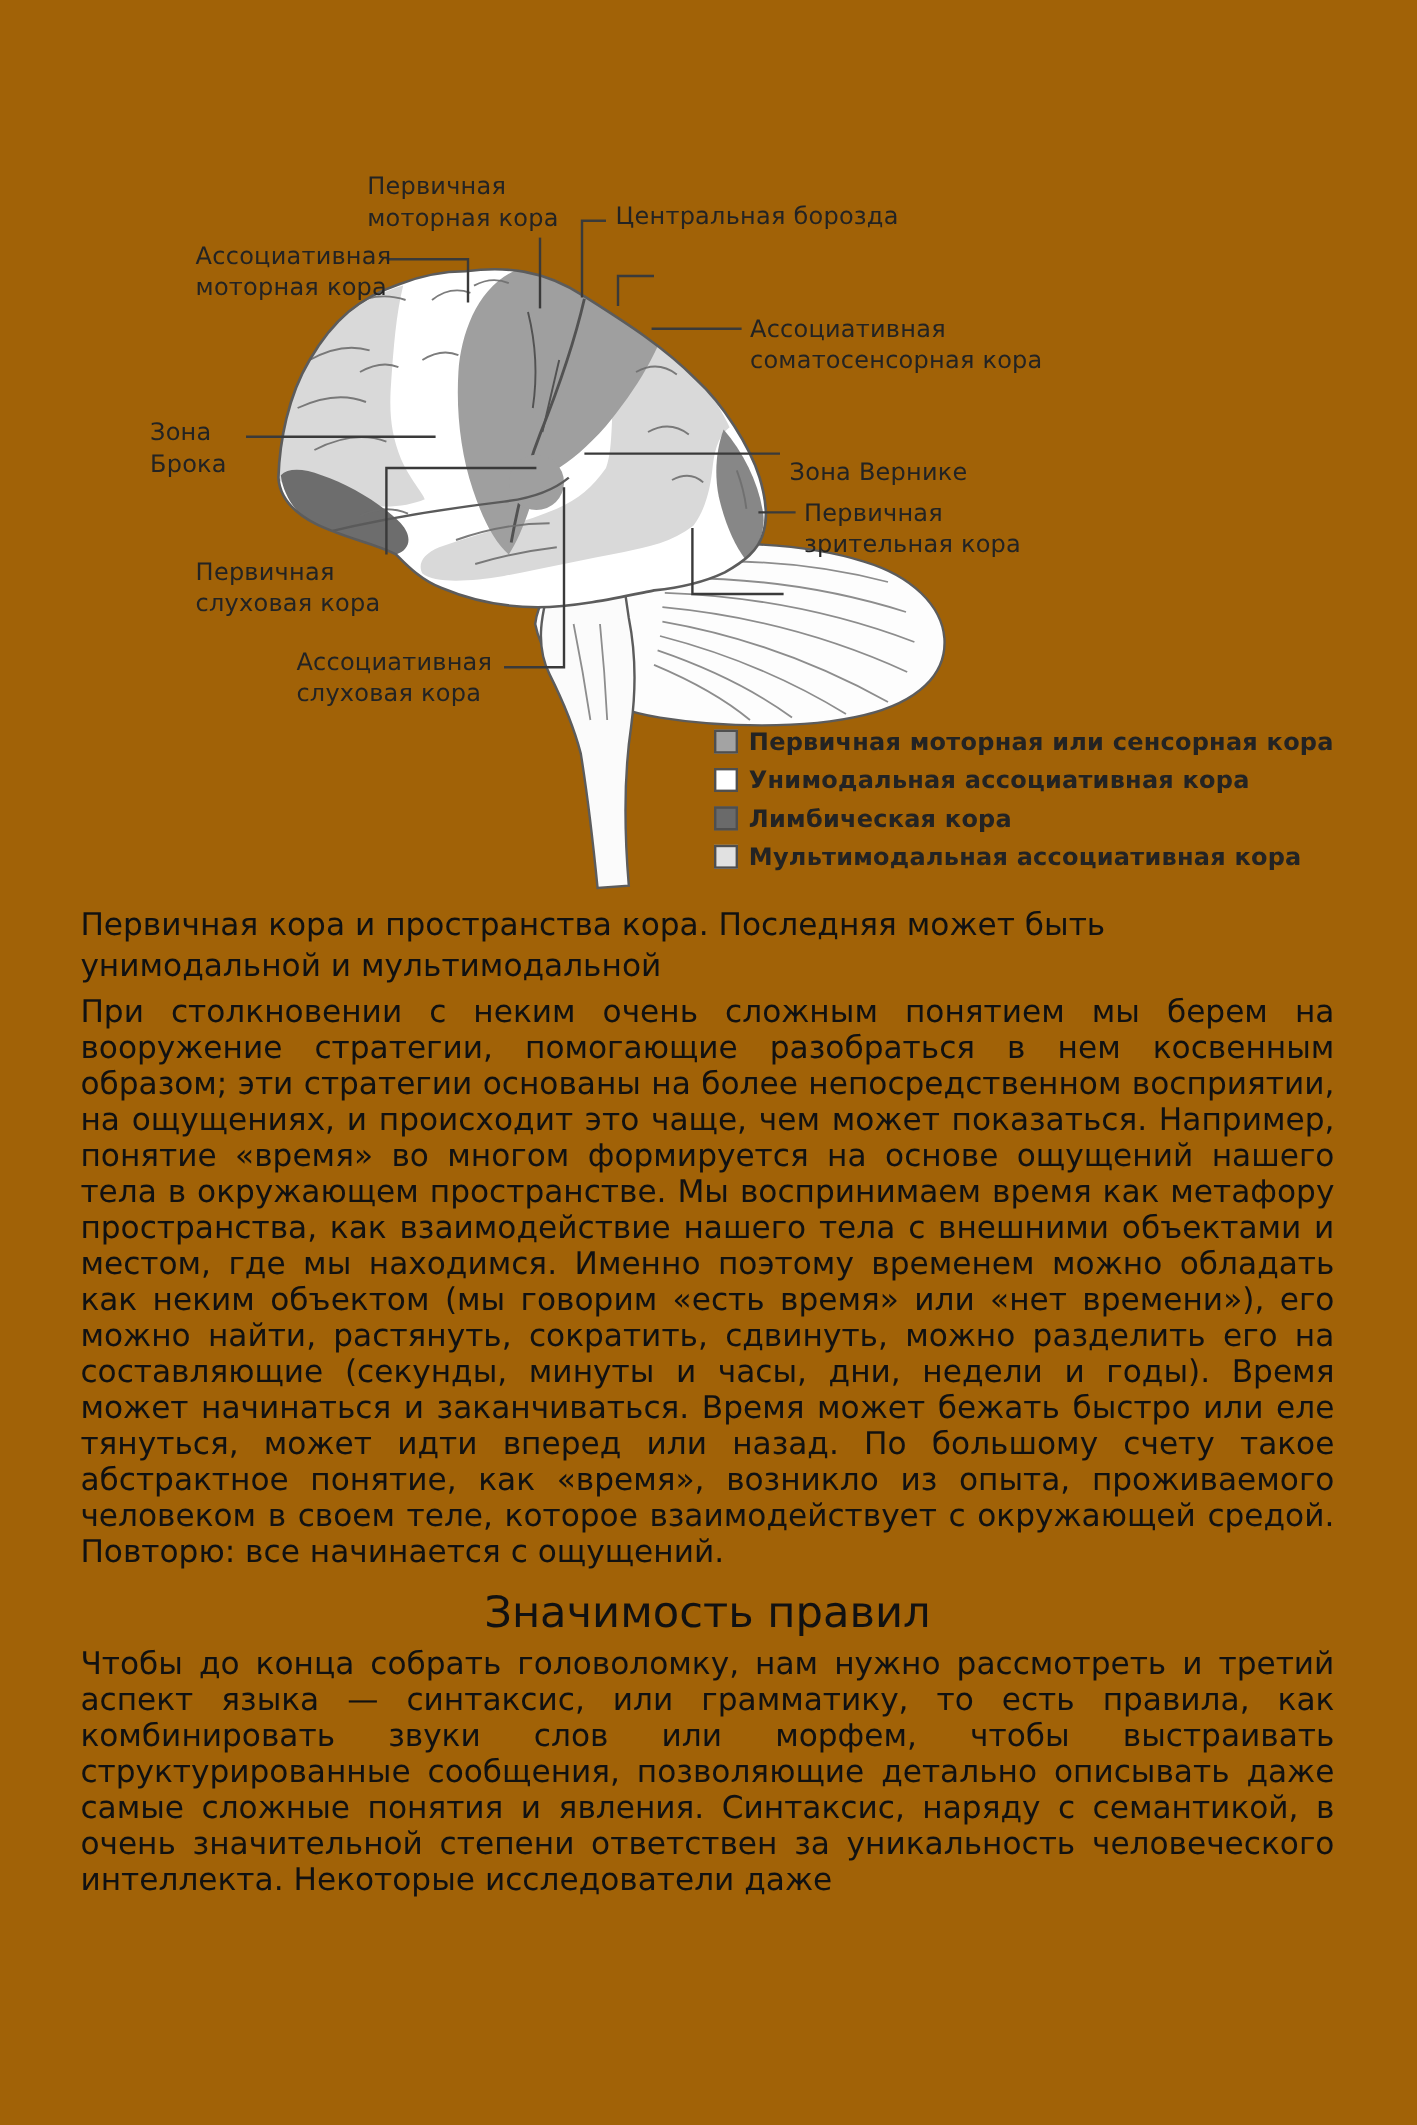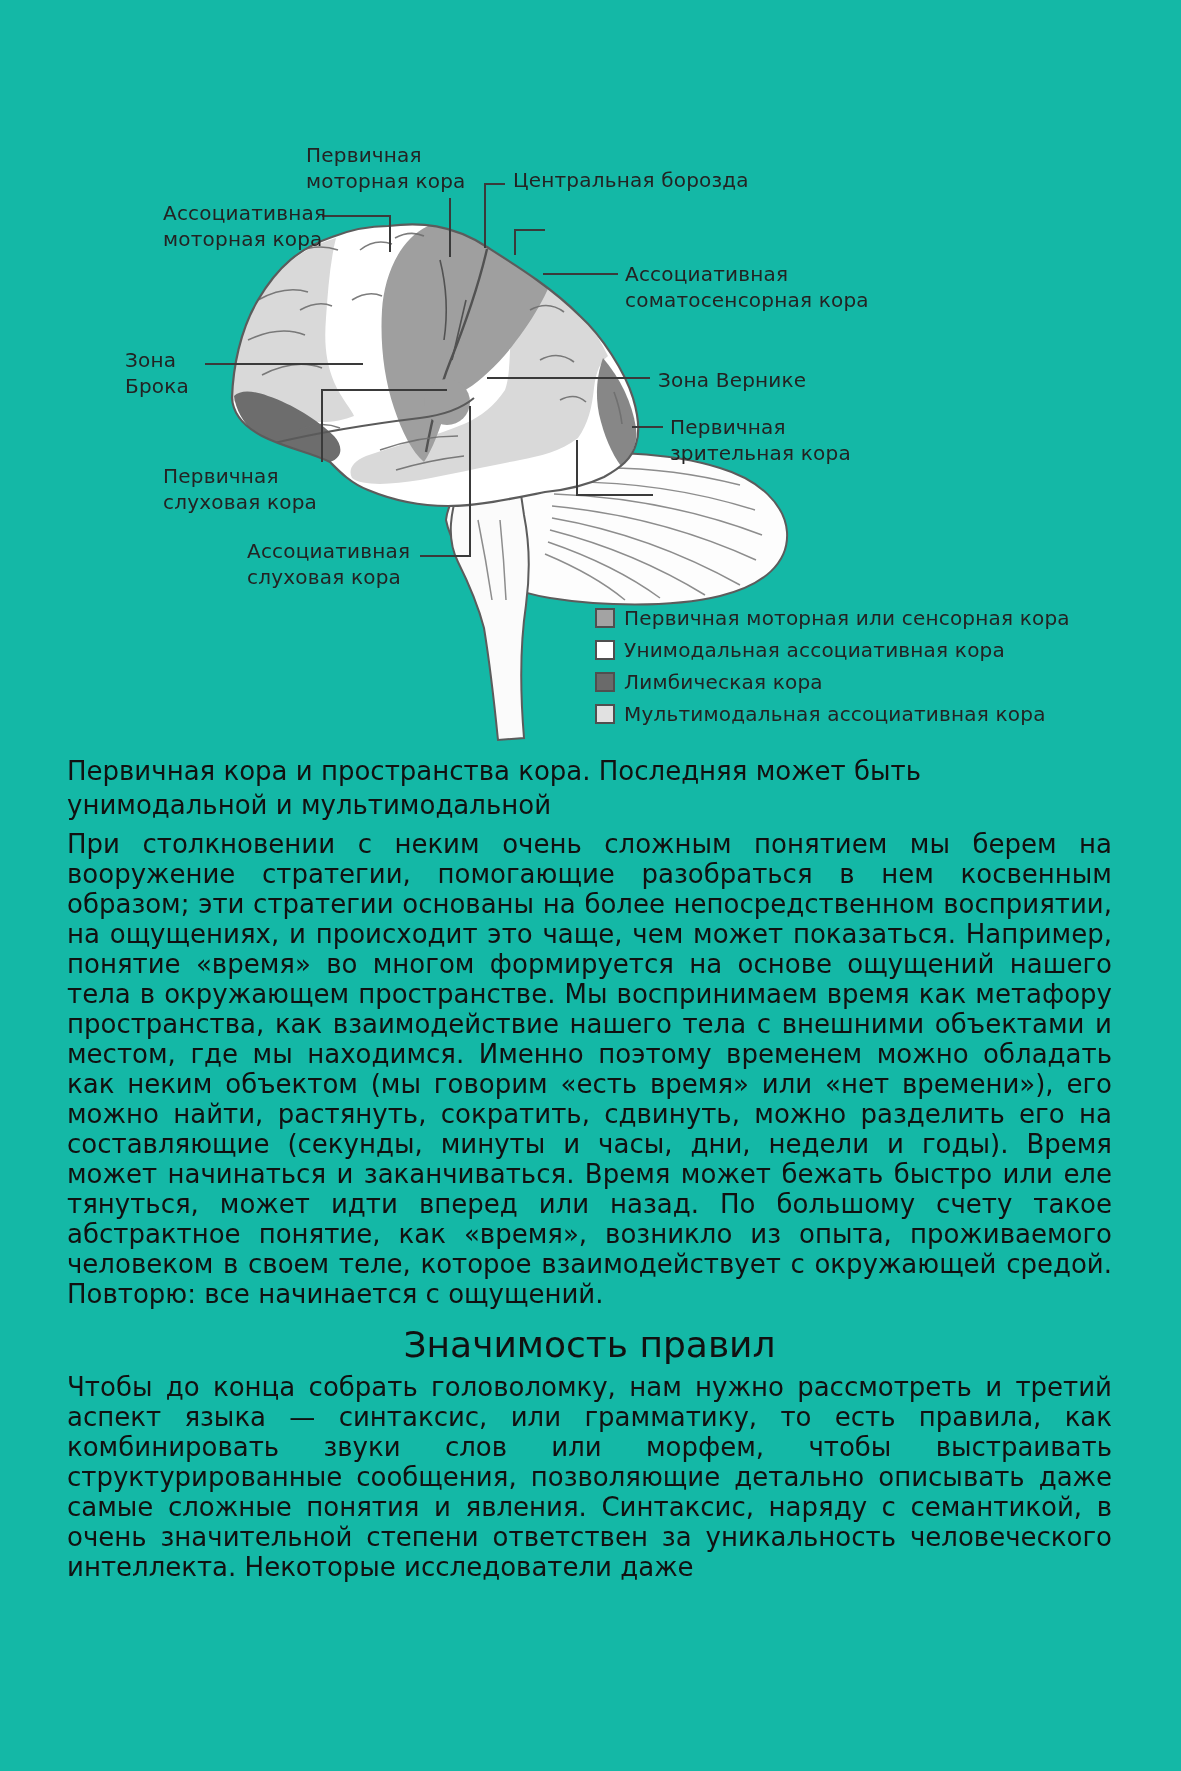--- a/index.html
+++ b/index.html
@@ -3,36 +3,36 @@
 <meta charset="utf-8">
 <style>
   html,body{margin:0;padding:0;}
   body{
     width:1181px;height:1771px;
     background:#ffffff;
     font-family:"DejaVu Sans","Liberation Sans",sans-serif;
     color:#1a1a1a;
     overflow:hidden;
   }
-  .page{position:relative;width:1181px;height:1771px;background:#14b8a6;}
+  .page{position:relative;width:1181px;height:1771px;background:#a16207;}
 
   
   .diagram{position:relative;width:1181px;height:748px;margin:0;}
   .diagram svg{position:absolute;left:0;top:0;}
   .dlabel{
     position:absolute;
     font-size:20px;line-height:26px;
     color:#232323;font-weight:500;
     white-space:pre-line;
     letter-spacing:.2px;
   }
   .legend{position:absolute;left:595px;top:607px;display:flex;flex-direction:column;gap:11px;}
   .legend-row{display:flex;align-items:center;gap:9px;height:21px;}
   .swatch{width:20px;height:20px;border:2px solid #4f4f4f;box-sizing:border-box;flex:0 0 auto;}
-  .legend-label{font-size:20px;color:#232323;font-weight:400;letter-spacing:.2px;white-space:nowrap;}
+  .legend-label{font-size:20px;color:#232323;font-weight:700;letter-spacing:.2px;white-space:nowrap;}
 
   
   .caption{
     margin:6px 67px 0 67px;width:1045px;
     font-size:26px;line-height:34px;color:#111;
     text-align:left;
   }
   .bodytext{
     margin:7px 67px 0 67px;width:1045px;
     font-size:26px;line-height:30px;color:#111;
@@ -145,21 +145,21 @@
 
     <div class="dlabel" style="left:306px;top:142px;">Первичная
 моторная кора</div>
     <div class="dlabel" style="left:513px;top:167px;">Центральная борозда</div>
     <div class="dlabel" style="left:163px;top:200px;">Ассоциативная
 моторная кора</div>
     <div class="dlabel" style="left:625px;top:261px;">Ассоциативная
 соматосенсорная кора</div>
     <div class="dlabel" style="left:125px;top:347px;">Зона
 Брока</div>
-    <div class="dlabel" style="left:658px;top:367px;">Зона Вернике</div>
+    <div class="dlabel" style="left:658px;top:380px;">Зона Вернике</div>
     <div class="dlabel" style="left:670px;top:414px;">Первичная
 зрительная кора</div>
     <div class="dlabel" style="left:163px;top:463px;">Первичная
 слуховая кора</div>
     <div class="dlabel" style="left:247px;top:538px;">Ассоциативная
 слуховая кора</div>
 
     <div class="legend">
       <div class="legend-row">
         <span class="swatch" style="background: rgb(163, 163, 163);"></span>

